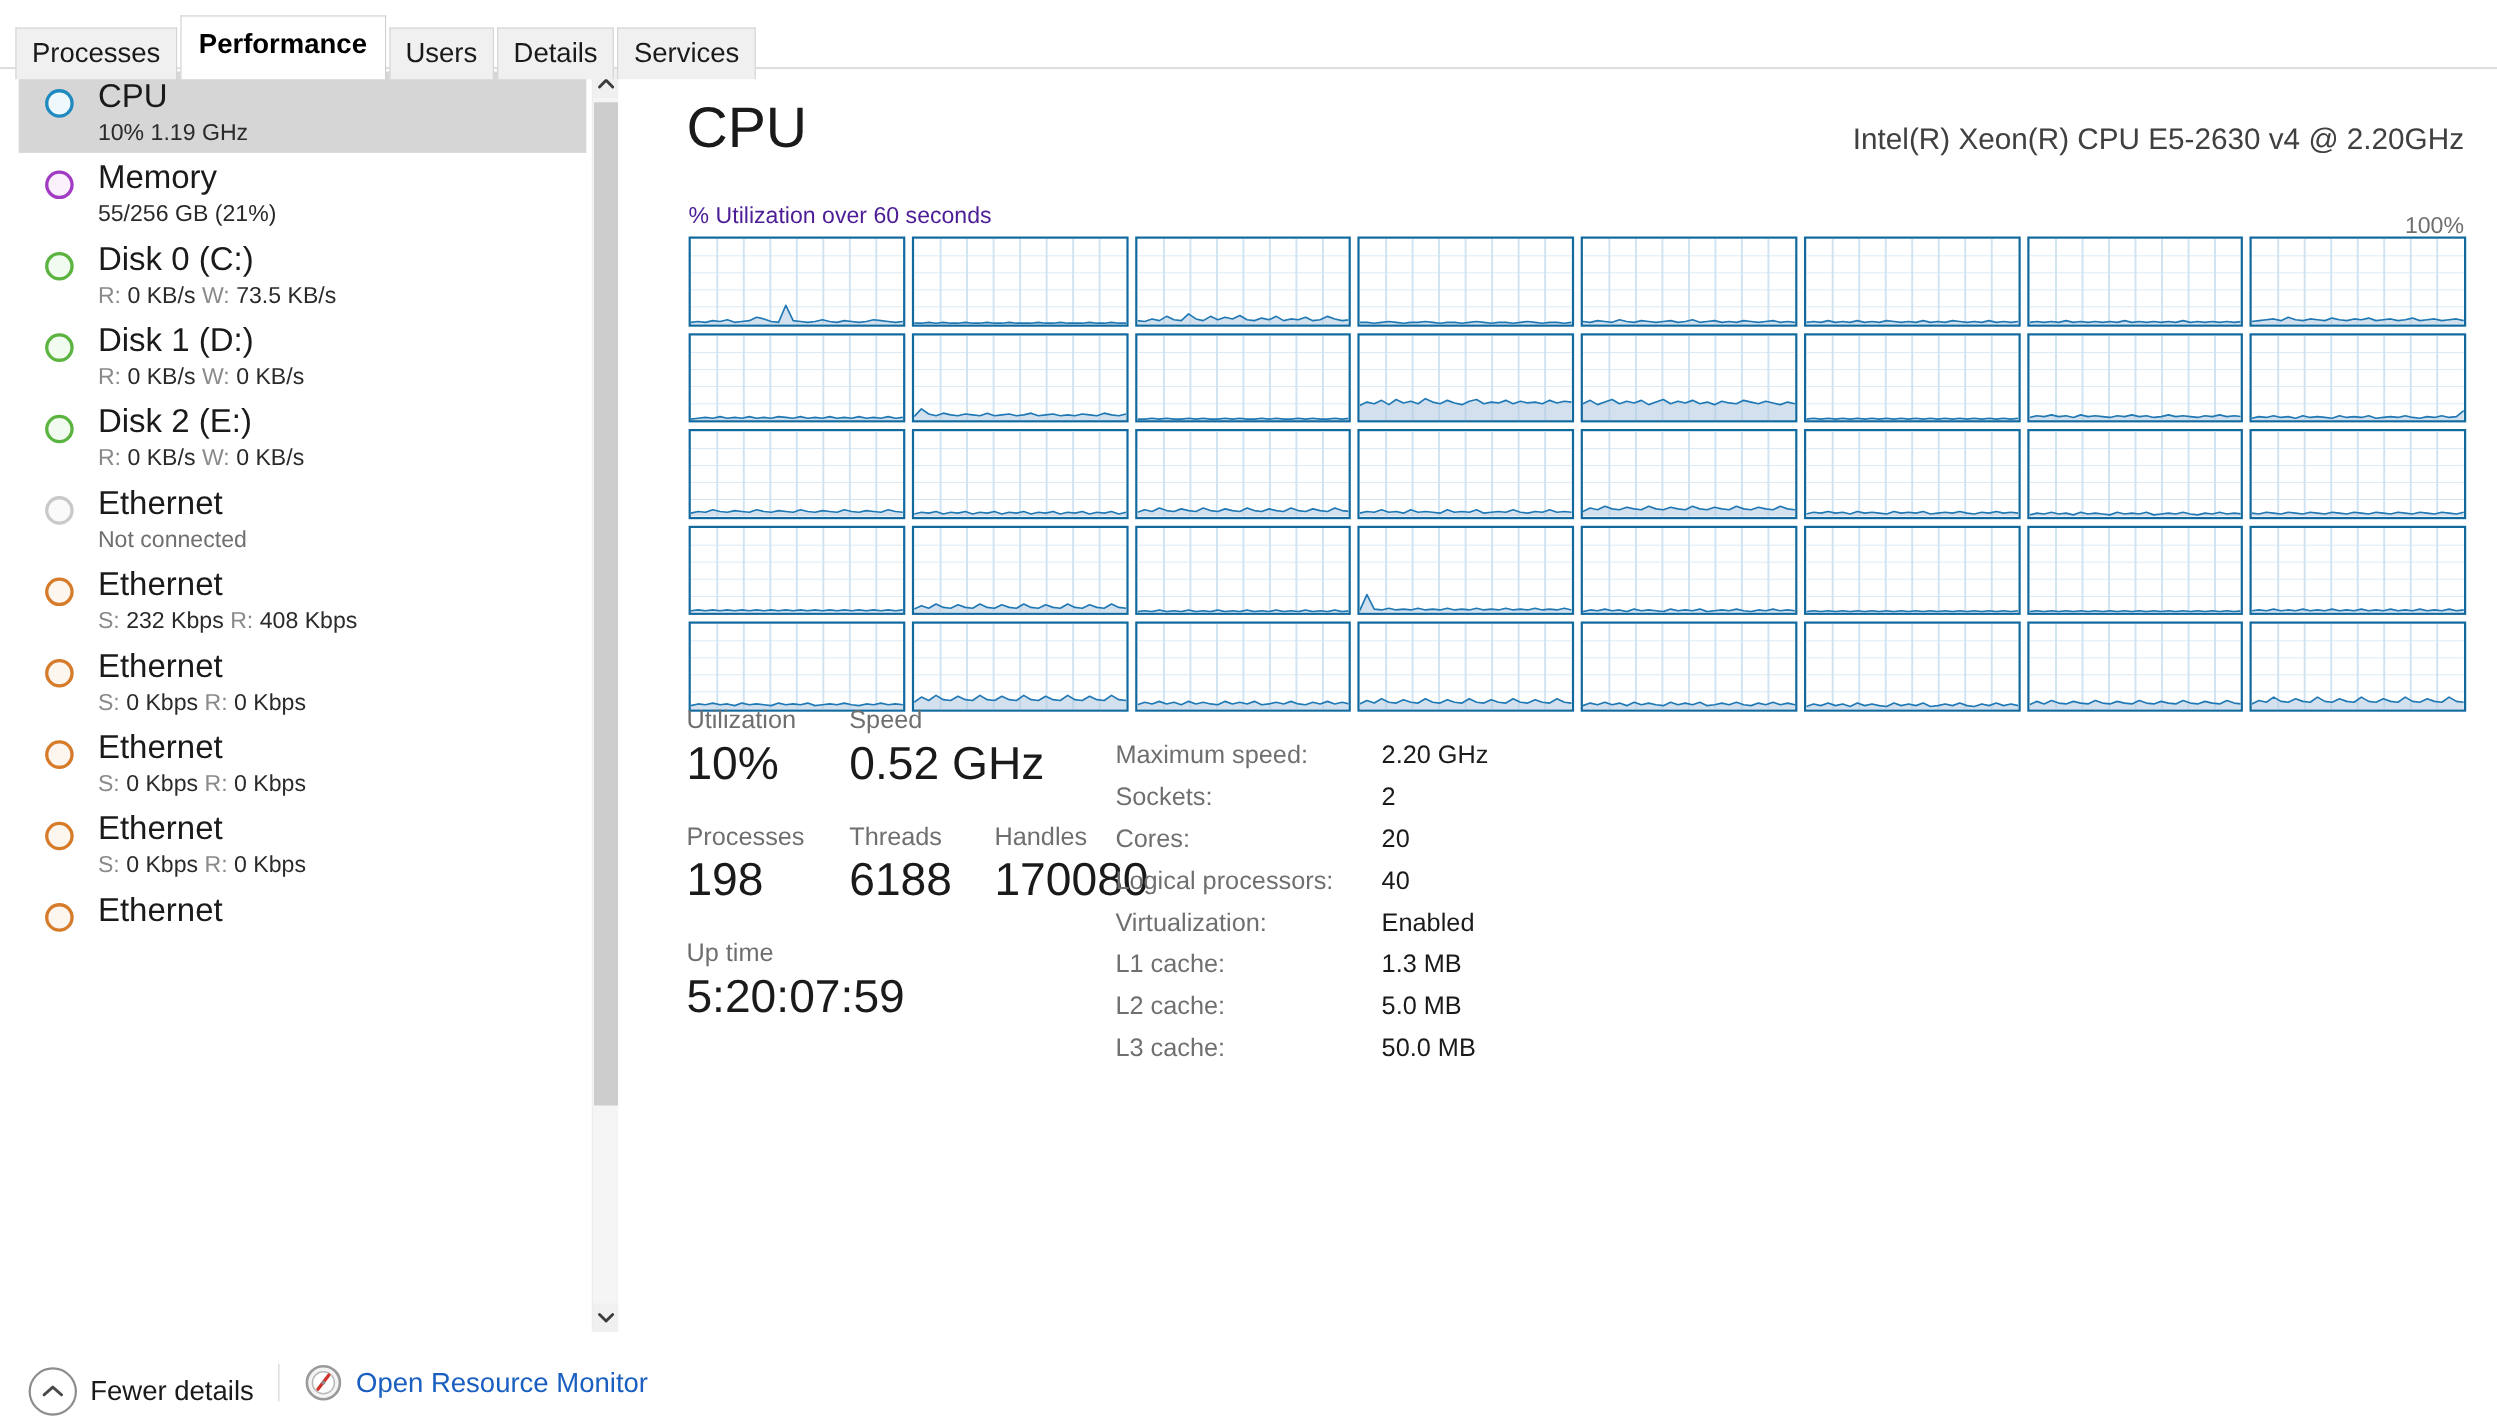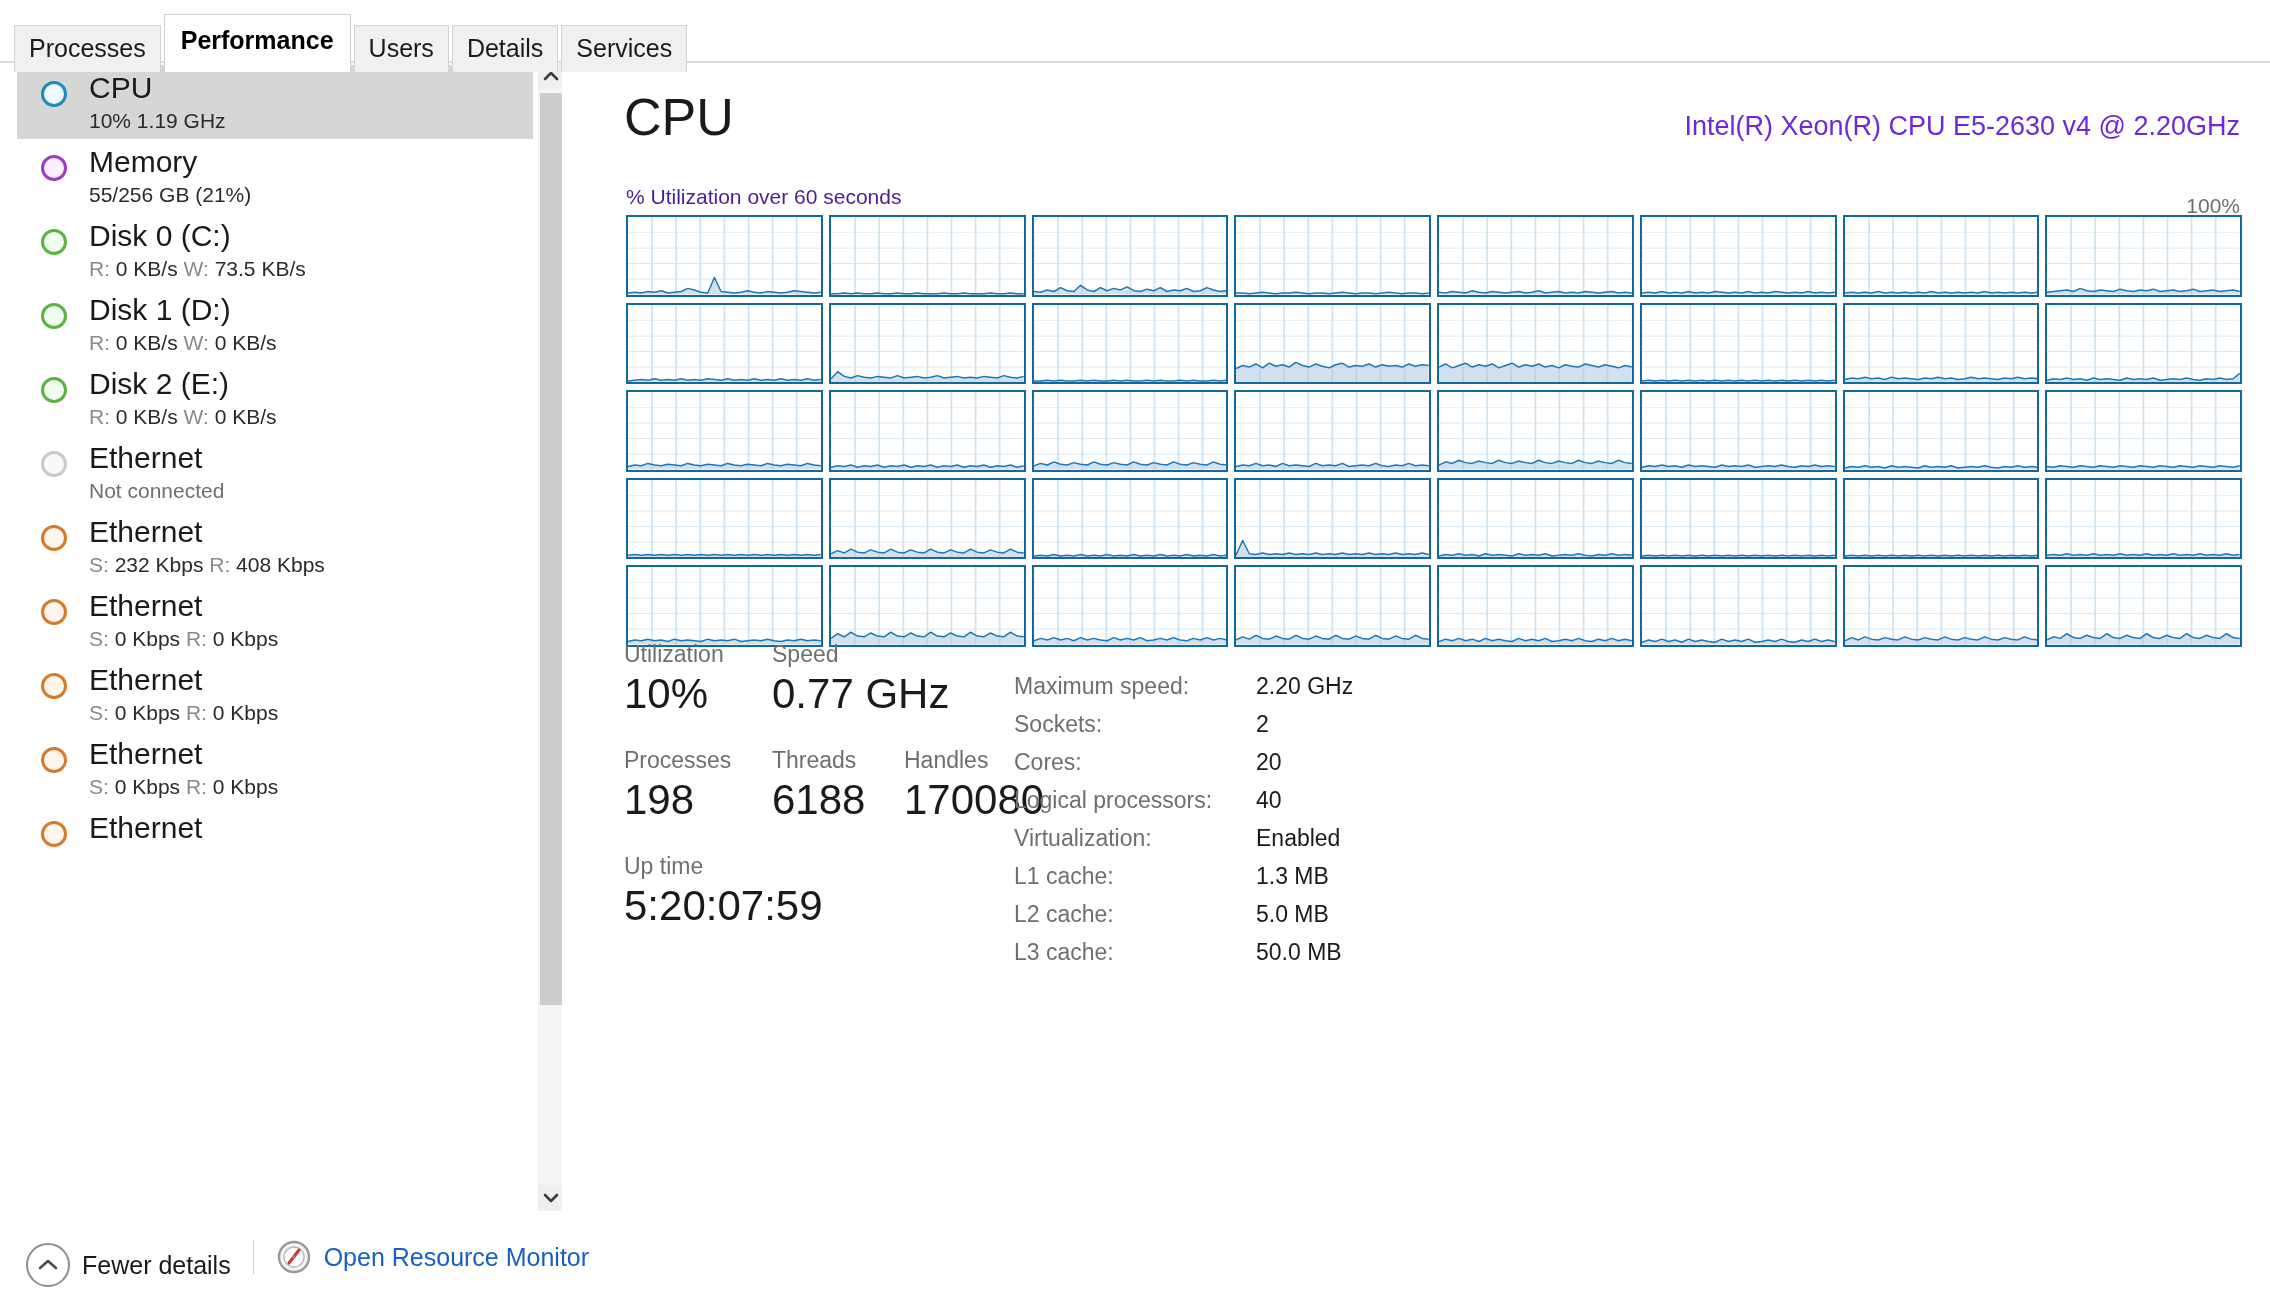--- a/index.html
+++ b/index.html
@@ -58,21 +58,21 @@
   .scrollbar{position:absolute;left:538px;top:63px;width:24px;height:1148px;background:#f5f5f5;border-left:1px solid #ededed;}
   .sb-btn{position:absolute;left:0;width:24px;height:26px;background:#f0f0f0;display:flex;align-items:center;justify-content:center;}
   .sb-btn.up{top:0;}
   .sb-btn.down{bottom:0;}
   .sb-btn svg{display:block;}
   .sb-thumb{position:absolute;left:1px;top:30px;width:22px;height:912px;background:#cdcdcd;}
 
   
   .main{position:absolute;left:562px;top:63px;width:1708px;height:1148px;background:#fff;}
   .main-title{position:absolute;left:62px;top:28px;font-size:52px;color:#1a1a1a;line-height:1;}
-  .cpu-model{position:absolute;right:30px;top:48px;font-size:27px;color:#6d28d9;white-space:nowrap;}
+  .cpu-model{position:absolute;right:30px;top:48px;font-size:27px;color:#404040;white-space:nowrap;}
   .graph-caption{position:absolute;left:64px;top:122px;font-size:21px;color:#4c1d95;}
   .graph-max{position:absolute;right:30px;top:131px;font-size:21px;color:#6f6f6f;}
 
   
   .grid{position:absolute;left:64px;top:152px;width:1616px;height:432px;
         display:grid;grid-template-columns:repeat(8,1fr);grid-template-rows:repeat(5,1fr);
         gap:6px 6px;}
   .cell{position:relative;border:2px solid #11699e;background:#ffffff;box-sizing:border-box;overflow:hidden;}
   .cell svg{position:absolute;left:0;top:0;width:100%;height:100%;display:block;}
 
@@ -878,21 +878,21 @@
             <path d="M0.00 94.00 L3.45 90.00 L6.90 92.00 L10.34 86.00 L13.79 91.00 L17.24 92.00 L20.69 88.00 L24.14 91.00 L27.59 92.00 L31.03 86.00 L34.48 91.00 L37.93 92.00 L41.38 88.00 L44.83 91.00 L48.28 92.00 L51.72 86.00 L55.17 91.00 L58.62 92.00 L62.07 88.00 L65.52 91.00 L68.97 92.00 L72.41 86.00 L75.86 91.00 L79.31 92.00 L82.76 88.00 L86.21 91.00 L89.66 92.00 L93.10 86.00 L96.55 91.00 L100.00 92.00" fill="none" stroke="#1f78b4" stroke-width="1.5" stroke-linejoin="round" vector-effect="non-scaling-stroke"></path>
           </svg>
         </div>
       </div>
 
     <div class="stats" id="stats-host">
         <div class="st-row">
           <div class="st-lab c1">Utilization</div>
           <div class="st-val c1">10%</div>
           <div class="st-lab c2">Speed</div>
-          <div class="st-val c2">0.77 GHz</div>
+          <div class="st-val c2">0.52 GHz</div>
         </div>
         <div class="st-row">
           <div class="st-lab c1">Processes</div>
           <div class="st-val c1">198</div>
           <div class="st-lab c2b">Threads</div>
           <div class="st-val c2b">6188</div>
           <div class="st-lab c3b">Handles</div>
           <div class="st-val c3b">170080</div>
         </div>
         <div class="st-row">

